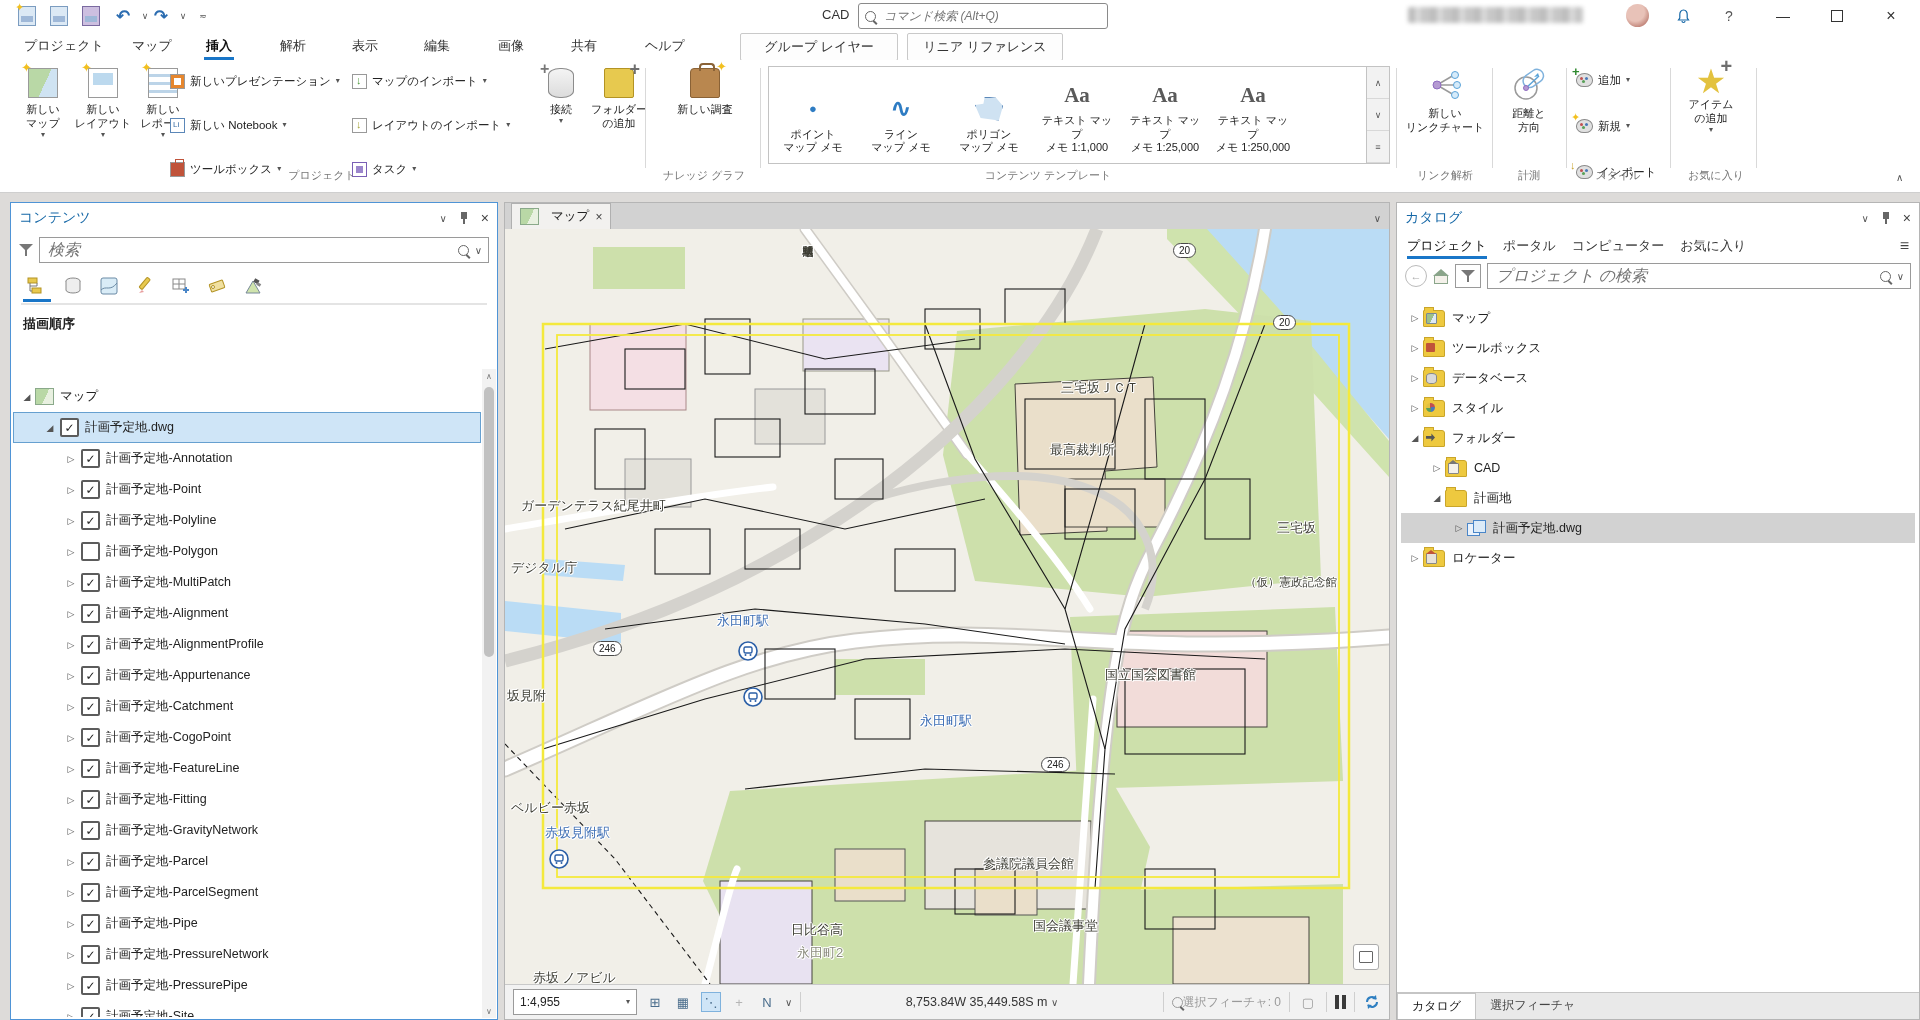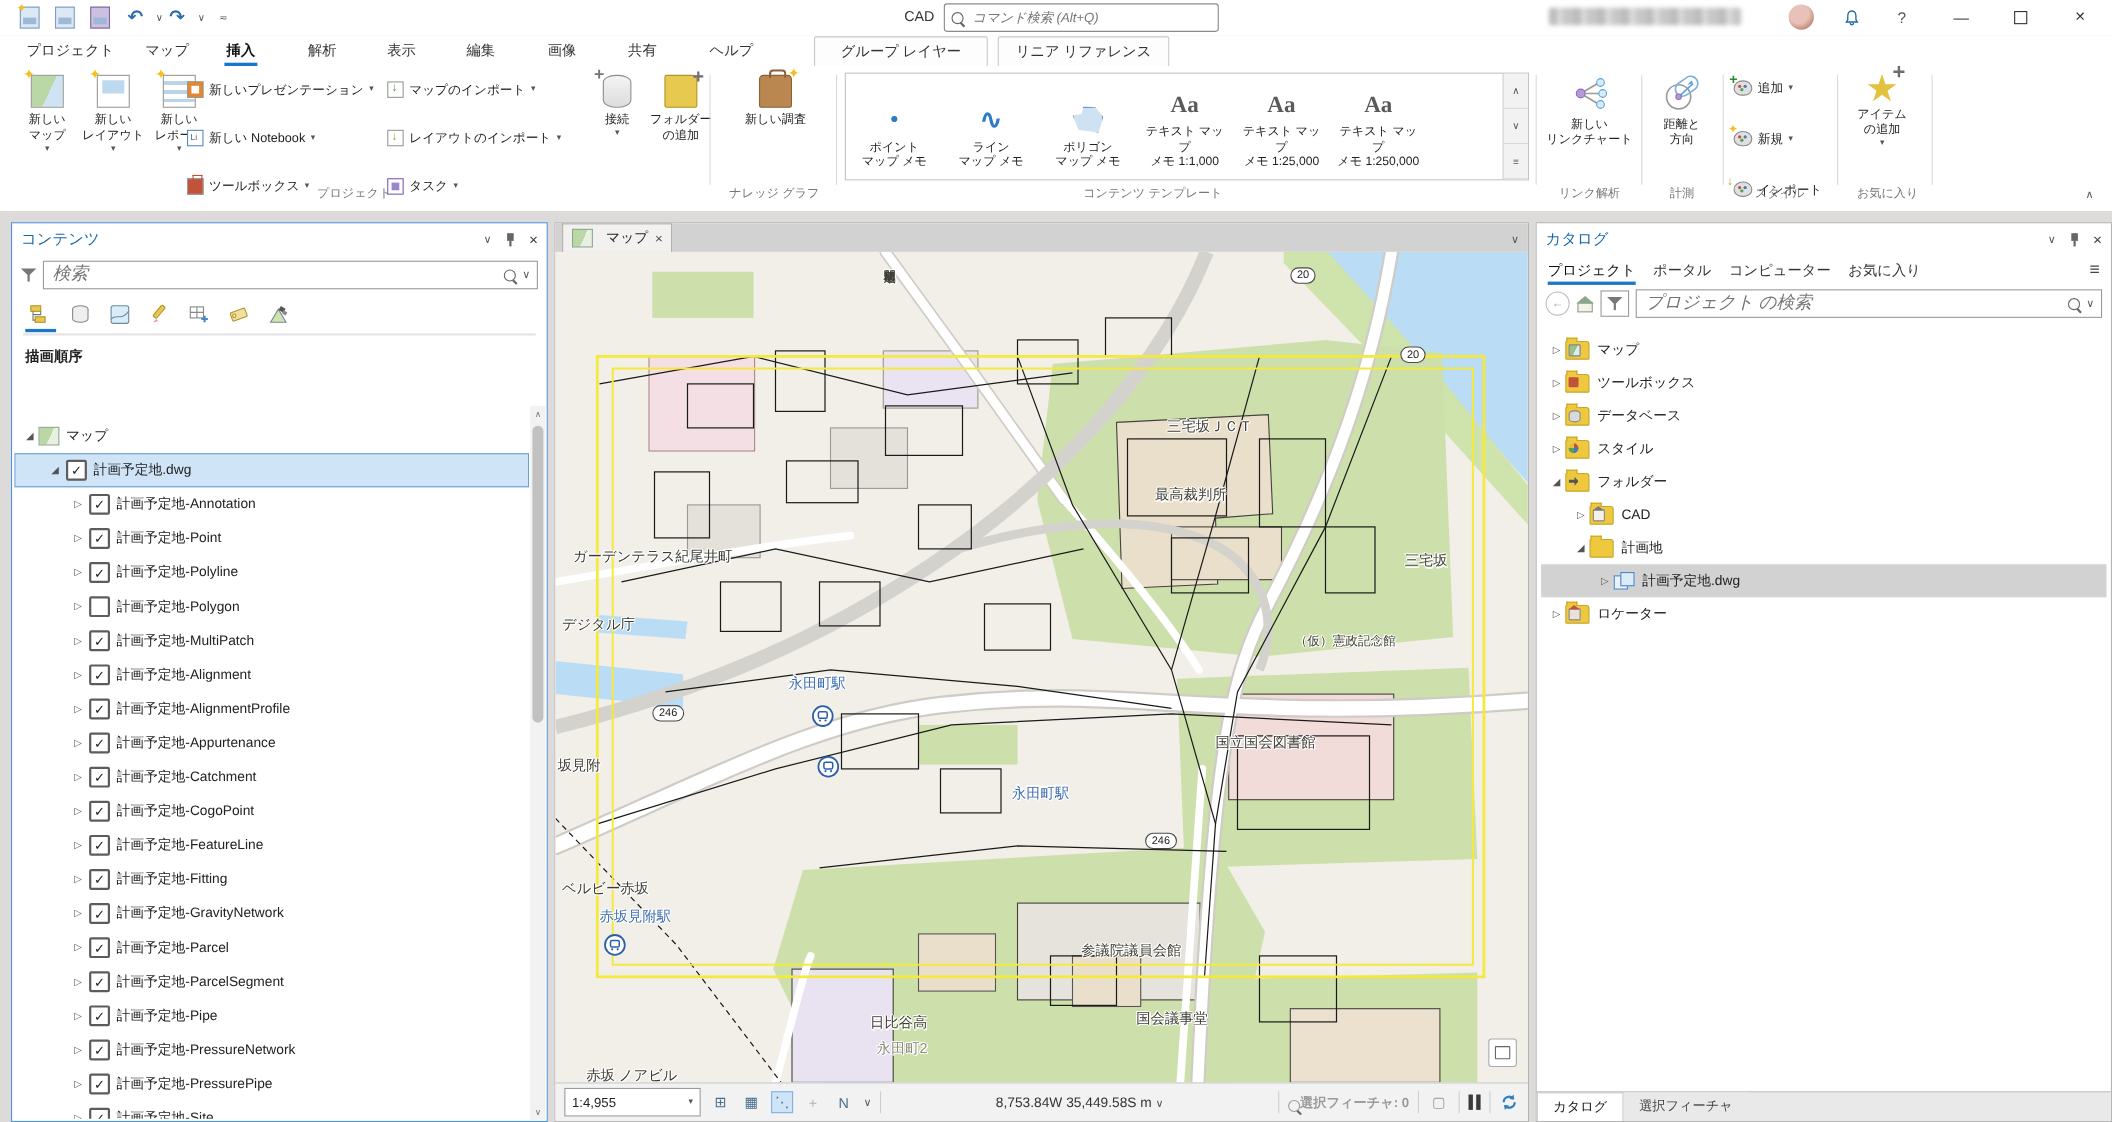--- a/index.html
+++ b/index.html
@@ -171,21 +171,21 @@
   #ovbtn{position:absolute;right:10px;bottom:14px;width:24px;height:24px;background:#fff;border:1px solid #aaa;border-radius:3px;display:flex;align-items:center;justify-content:center;}
   #ovbtn::before{content:"";width:12px;height:10px;border:1.5px solid #666;border-radius:1px;}
   
   #mapstatus{position:absolute;left:0;bottom:0;width:100%;height:35px;background:#f2f2f2;border-top:1px solid #c9c9c9;display:flex;align-items:center;gap:8px;padding:0 8px;box-sizing:border-box;}
   #scalebox{width:110px;height:24px;background:#fff;border:1px solid #9a9a9a;display:flex;align-items:center;padding:0 6px;font-size:12px;color:#222;}
   #scalebox .caret{margin-left:auto;}
   .stic{width:20px;height:20px;display:flex;align-items:center;justify-content:center;font-size:13px;color:#4a6d8c;}
   .stic.active{background:#cfe5f7;border:1px solid #7fb2dd;box-sizing:border-box;}
   .stsep{width:1px;height:20px;background:#cfcfcf;}
   #coords{flex:1;text-align:center;font-size:12.5px;color:#333;}
-  .graytxt{color:#9a9a9a;font-size:12px;display:flex;align-items:flex-end;gap:0;font-weight:bold;}
+  .graytxt{color:#9a9a9a;font-size:12px;display:flex;align-items:center;gap:0;}
   .pausebars{display:flex;gap:3px;}
   .pausebars i{width:4px;height:14px;background:#3a3a3a;}
 </style>
 </head>
 <body>
 
 <div id="app">
 
   <div id="titlebar">
     <span class="qa-icon" style="left:16px">
@@ -860,23 +860,23 @@
         </g>
       </svg>
       <div id="maplabels">
 
           <span class="maplbl vert" style="left: 295px; top: 8px;">半蔵門駅通り</span>
 
           <span class="maplbl" style="left: 556px; top: 150px;">三宅坂ＪＣＴ</span>
 
           <span class="maplbl" style="left: 545px; top: 212px;">最高裁判所</span>
 
-          <span class="maplbl" style="left: 772px; top: 272px; text-align: right;">三宅坂</span>
-
-          <span class="maplbl small" style="left: 672px; top: 346px;">（仮）憲政記念館</span>
+          <span class="maplbl" style="left: 772px; top: 290px; text-align: right;">三宅坂</span>
+
+          <span class="maplbl small" style="left: 740px; top: 346px;">（仮）憲政記念館</span>
 
           <span class="maplbl" style="left: 16px; top: 268px;">ガーデンテラス紀尾井町</span>
 
           <span class="maplbl" style="left: 6px; top: 330px;">デジタル庁</span>
 
           <span class="maplbl station" style="left: 212px; top: 383px;">永田町駅</span>
 
           <span class="maplbl station" style="left: 415px; top: 483px;">永田町駅</span>
 
           <span class="maplbl" style="left: 600px; top: 437px;">国立国会図書館</span>

